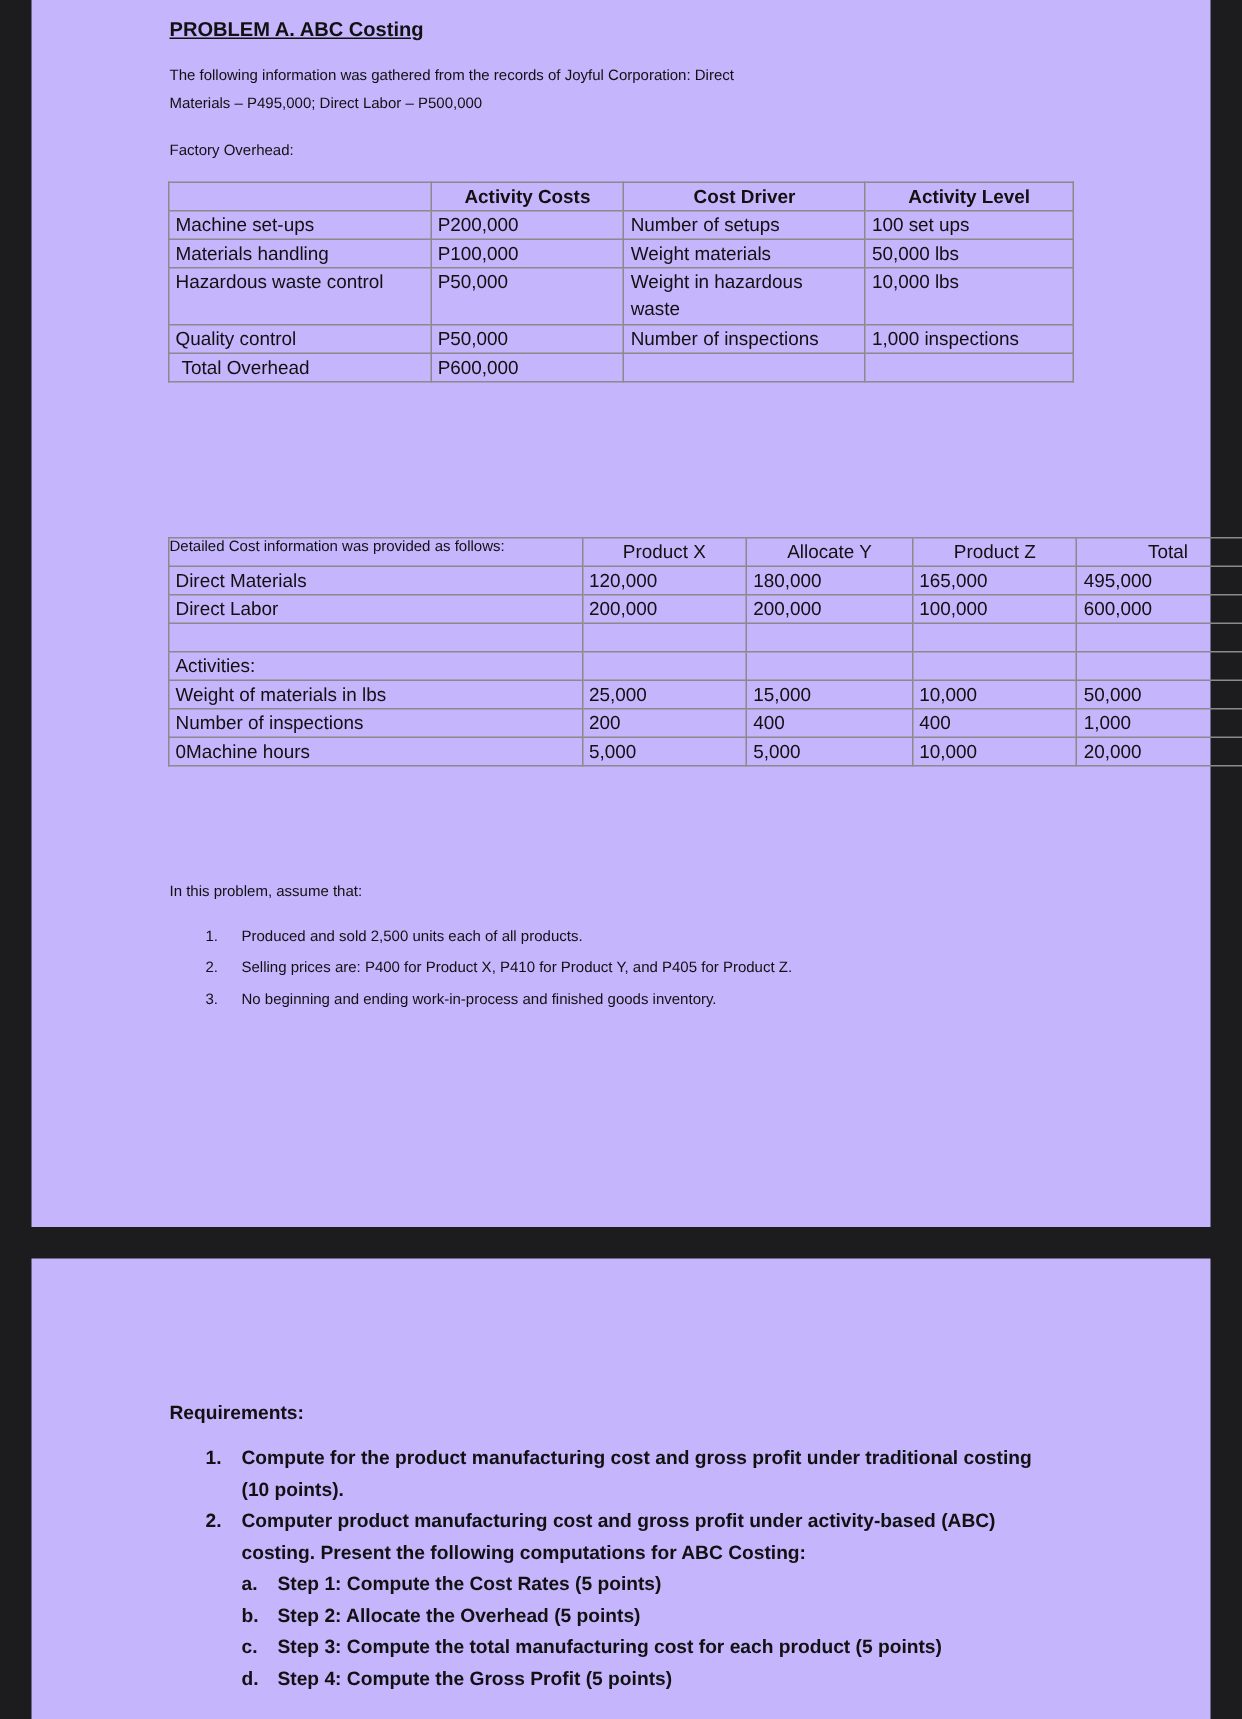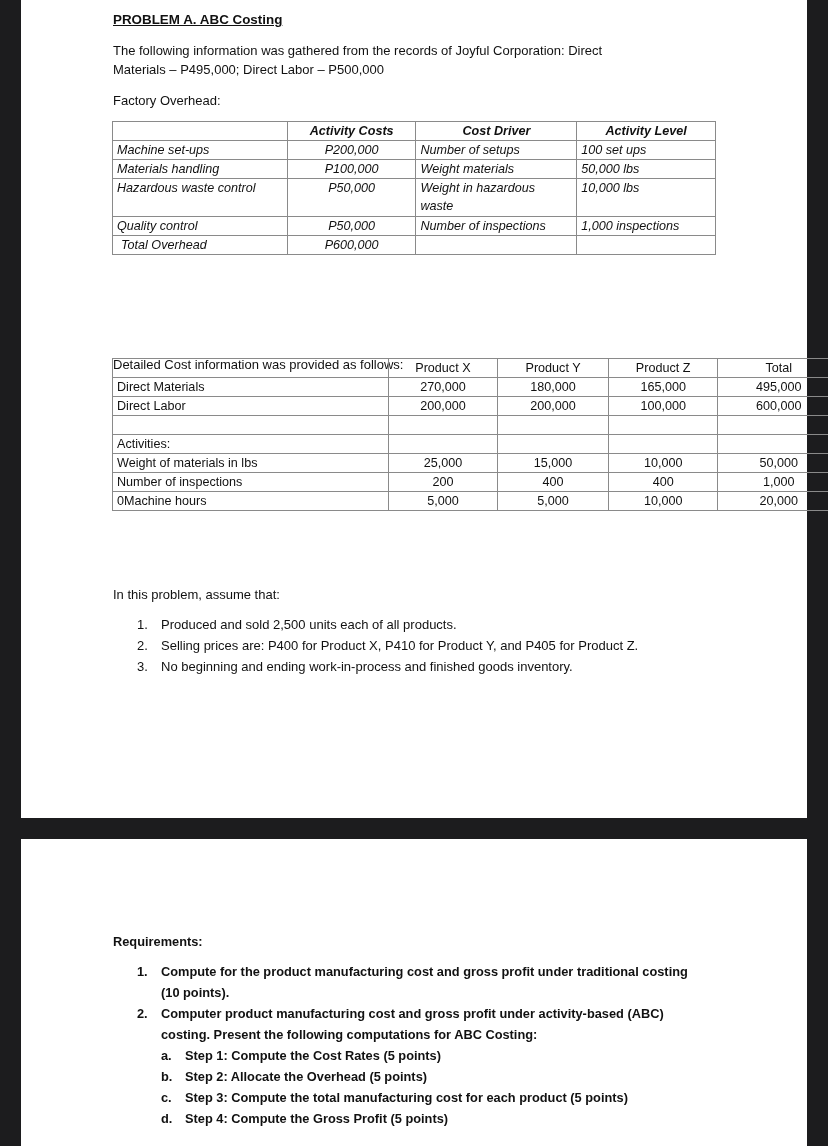--- a/index.html
+++ b/index.html
@@ -1,52 +1,52 @@
 <!DOCTYPE html>
 <html><head>
 <meta charset="utf-8">
 <style>
   html, body { margin: 0; padding: 0; }
   body {
     width: 828px; height: 1146px; background: #1c1c1e; position: relative; overflow: hidden;
     font-family: "Liberation Sans", "DejaVu Sans", sans-serif; color: #111;
   }
   .page {
-    position: absolute; left: 21px; width: 786px; background: #ffffff;
+    position: absolute; left: 21px; width: 786px; background: #c4b5fd;
   }
   .page1 { top: 0; height: 818px; }
   .page2 { top: 839px; height: 307px; }
   .abs { position: absolute; }
-  .txt { font-size: 13px; line-height: 19px; white-space: nowrap; }
+  .txt { font-size: 10px; line-height: 19px; white-space: nowrap; }
   .title { font-weight: bold; text-decoration: underline; font-size: 13.4px; }
   table.grid { position: absolute; border-collapse: collapse; font-size: 12.6px; }
   table.grid td {
     border: 1px solid #8a8a8a; padding: 0 4px; line-height: 18px; height: 18px;
     vertical-align: top; white-space: nowrap;
   }
-  .r { text-align: center; margin-top: 32px; }
+  .r { text-align: left; margin-top: 32px; }
   .c { text-align: center; }
   .b { font-weight: bold; }
   ol.list { margin: 0; padding: 0; list-style: none; }
   ol.list li { position: relative; padding-left: 24px; line-height: 21px; }
   .num { position: absolute; left: 0; top: 0; }
   .req { font-weight: bold; font-size: 12.8px; }
   .req li { line-height: 20px; padding-left: 24px; }
   .sub li { padding-left: 22px; line-height: 19.5px; }
 </style>
 </head>
 <body>
 
 <div class="page page1">
   <div class="abs txt title" style="left:92px; top:10px;">PROBLEM A. ABC Costing</div>
   <div class="abs txt" style="left:92px; top:41px;">The following information was gathered from the records of Joyful Corporation:  Direct</div>
   <div class="abs txt" style="left:92px; top:60px;">Materials – P495,000;   Direct Labor – P500,000</div>
   <div class="abs txt" style="left:92px; top:91px;">Factory Overhead:</div>
 
-  <table class="grid" style="left:91px; top:121px; width:604px;font-style:italic;">
+  <table class="grid" style="left:91px; top:121px; width:604px;">
     <colgroup>
         <col style="width:175px">
         <col style="width:129px">
         <col style="width:161px">
         <col style="width:139px">
       </colgroup>
     <tbody>
         <tr>
       <td></td>
       <td class="c b">Activity Costs</td>
@@ -93,27 +93,27 @@
         <col style="width:229px">
         <col style="width:91px">
         <col style="width:92px">
         <col style="width:91px">
         <col style="width:101px">
       </colgroup>
     <tbody>
         <tr>
       <td></td>
       <td class="c">Product X</td>
-      <td class="c">Product Y</td>
+      <td class="c">Allocate Y</td>
       <td class="c">Product Z</td>
       <td class="c">Total</td>
     </tr>
     <tr>
       <td>Direct Materials</td>
-      <td class="r">270,000</td>
+      <td class="r">120,000</td>
       <td class="r">180,000</td>
       <td class="r">165,000</td>
       <td class="r">495,000</td>
     </tr>
     <tr>
       <td>Direct Labor</td>
       <td class="r">200,000</td>
       <td class="r">200,000</td>
       <td class="r">100,000</td>
       <td class="r">600,000</td>

